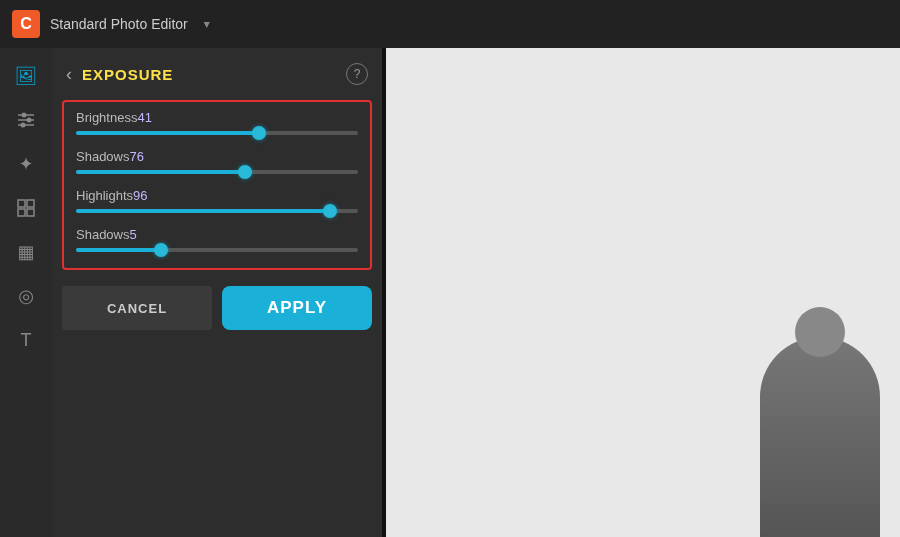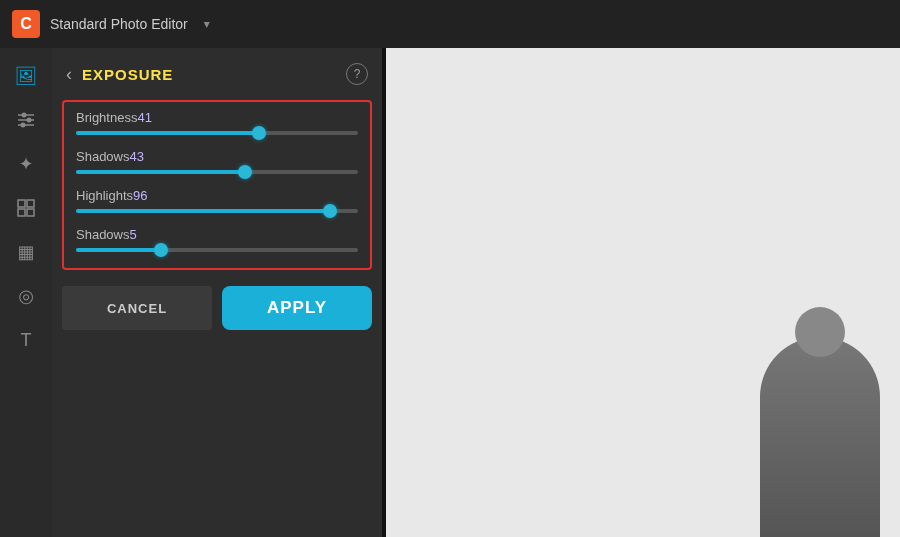--- a/index.html
+++ b/index.html
@@ -306,21 +306,21 @@
         </div>
         <div class="slider-track">
           <div class="slider-fill" style="width: 65%"></div>
           <div class="slider-thumb" style="left: 65%"></div>
         </div>
       </div>
 
       <div class="slider-row">
         <div class="slider-label-row">
           <span class="slider-label">Shadows</span>
-          <span class="slider-value">43</span>
+          <span class="slider-value">76</span>
         </div>
         <div class="slider-track">
           <div class="slider-fill" style="width: 60%"></div>
           <div class="slider-thumb" style="left: 60%"></div>
         </div>
       </div>
 
       <div class="slider-row">
         <div class="slider-label-row">
           <span class="slider-label">Highlights</span>

